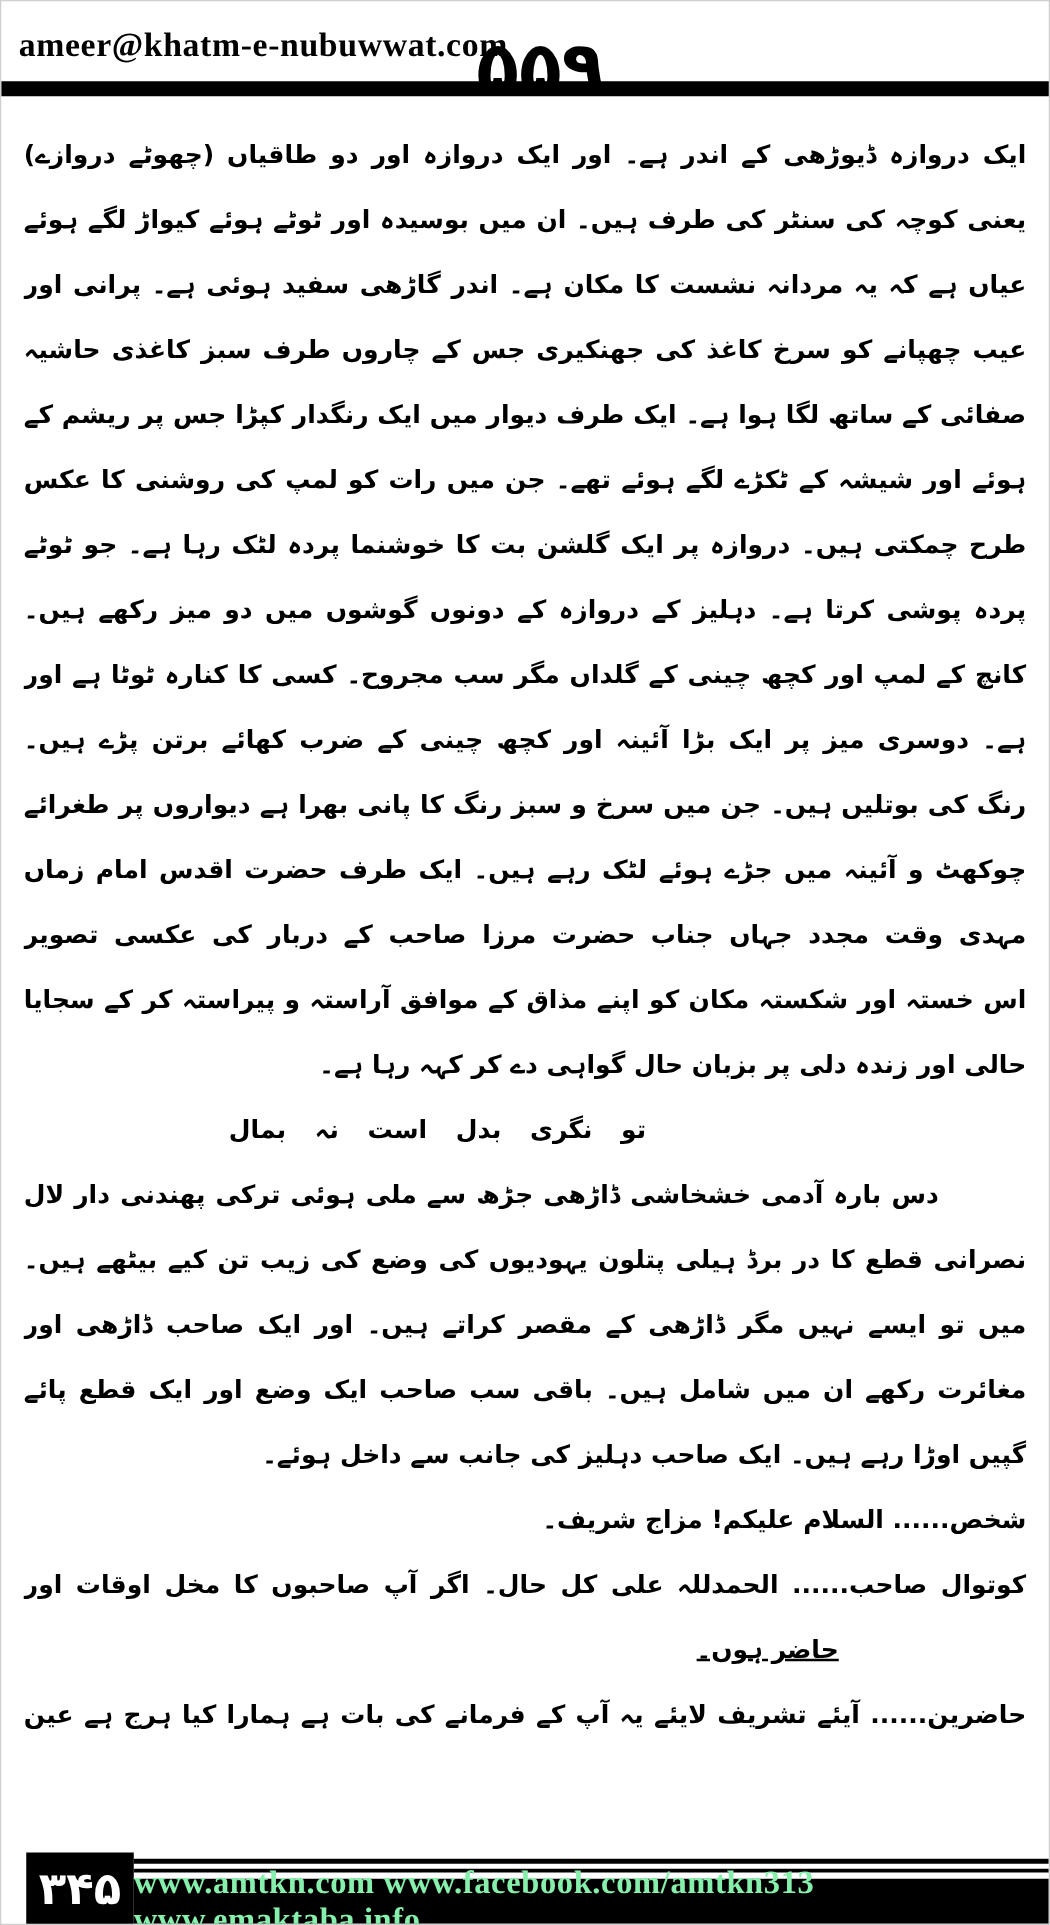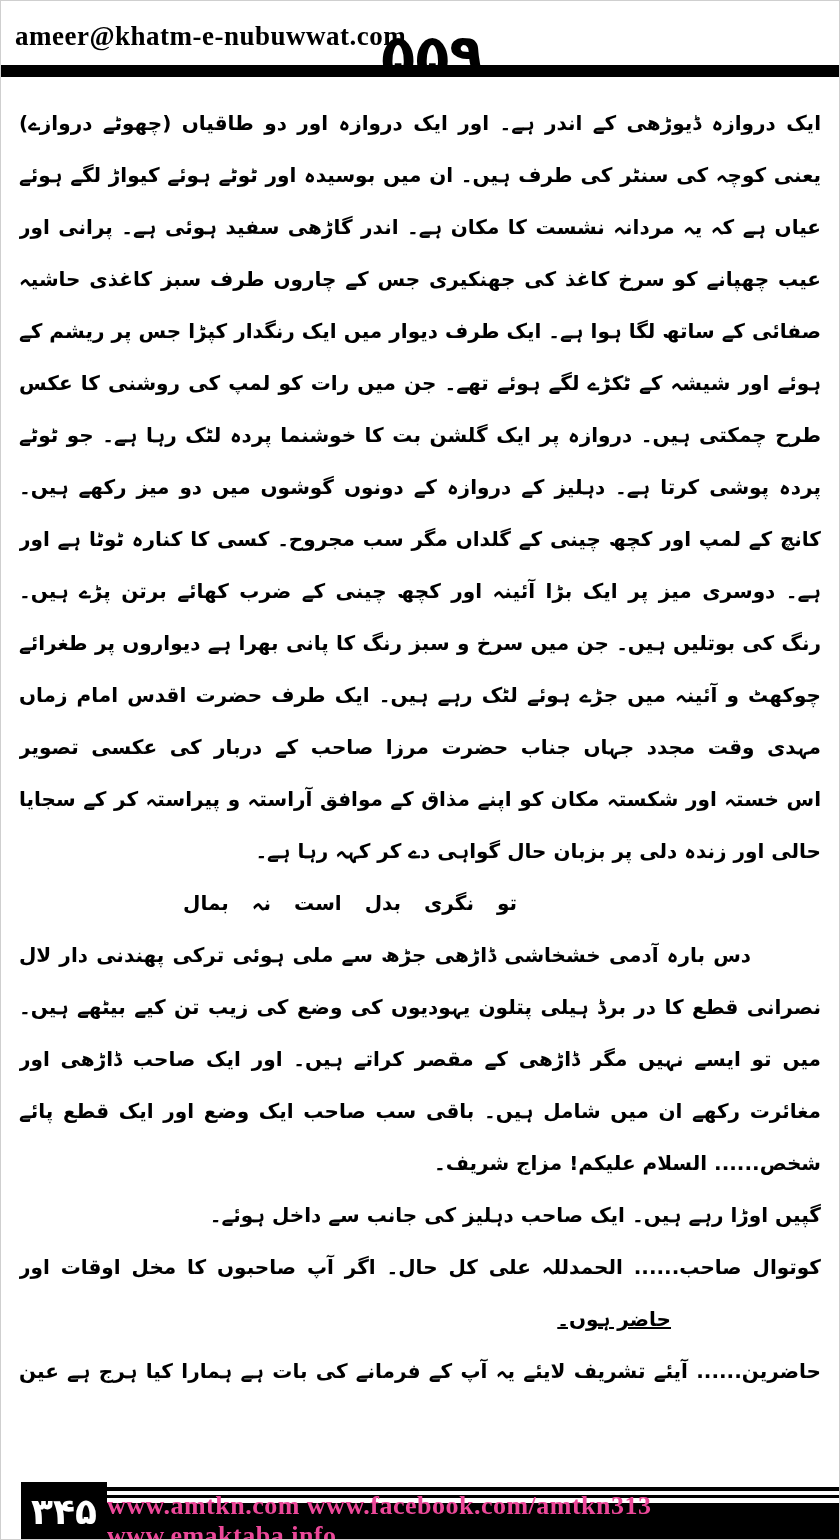--- a/index.html
+++ b/index.html
@@ -57,21 +57,21 @@
   .footer-line-a {
     position:absolute; left:106px; right:0; top:1486px;
     height:4px; background:#000;
   }
   .footer-line-b {
     position:absolute; left:106px; right:0; top:1494px;
     height:3px; background:#000;
   }
   .footer-bar {
     position:absolute; left:106px; right:0; top:1502px;
-    height:36px; background:#000; color:#ec4899;
+    height:36px; background:#000; color:#86efac;
     display:flex; align-items:center; justify-content:center;
     font-family:"Liberation Serif", serif;
     font-weight:bold; font-size:26px; letter-spacing:0.5px;
     direction:ltr;
   }
 </style>
 </head>
 <body>
 
 <div class="page">
@@ -94,22 +94,22 @@
     <div class="line j">رنگ کی بوتلیں ہیں۔ جن میں سرخ و سبز رنگ کا پانی بھرا ہے دیواروں پر طغرائے خط کے کتبہ</div>
     <div class="line j">چوکھٹ و آئینہ میں جڑے ہوئے لٹک رہے ہیں۔ ایک طرف حضرت اقدس امام زماں مسیح دوراں</div>
     <div class="line j">مہدی وقت مجدد جہاں جناب حضرت مرزا صاحب کے دربار کی عکسی تصویر آویزاں ہے۔ غرضیکہ</div>
     <div class="line j">اس خستہ اور شکستہ مکان کو اپنے مذاق کے موافق آراستہ و پیراستہ کر کے سجایا ہوا ہے۔ جو مکین کی شکستہ</div>
     <div class="line start">حالی اور زندہ دلی پر بزبان حال گواہی دے کر کہہ رہا ہے۔</div>
     <div class="line verse">تو نگری بدل است نہ بمال</div>
     <div class="line j indent">دس بارہ آدمی خشخاشی ڈاڑھی جڑھ سے ملی ہوئی ترکی پھندنی دار لال ٹوپی سر پر اور کوٹ</div>
     <div class="line j">نصرانی قطع کا در برڈ ہیلی پتلون یہودیوں کی وضع کی زیب تن کیے بیٹھے ہیں۔ ایک صاحب لباس</div>
     <div class="line j">میں تو ایسے نہیں مگر ڈاڑھی کے مقصر کراتے ہیں۔ اور ایک صاحب ڈاڑھی اور لباس میں کلی</div>
     <div class="line j">مغائرت رکھے ان میں شامل ہیں۔ باقی سب صاحب ایک وضع اور ایک قطع پائے باہم بیٹھے خوش</div>
+    <div class="line start">گپیں اوڑا رہے ہیں۔ ایک صاحب دہلیز کی جانب سے داخل ہوئے۔</div>
     <div class="line start">شخص...... السلام علیکم! مزاج شریف۔</div>
-    <div class="line start">گپیں اوڑا رہے ہیں۔ ایک صاحب دہلیز کی جانب سے داخل ہوئے۔</div>
     <div class="line j">کوتوال صاحب...... الحمدللہ علی کل حال۔ اگر آپ صاحبوں کا مخل اوقات اور ہارج کار نہ ہوں تو</div>
     <div class="line start pr150">حاضر ہوں۔</div>
     <div class="line j">حاضرین...... آیئے تشریف لایئے یہ آپ کے فرمانے کی بات ہے ہمارا کیا ہرج ہے عین راحت</div>
   </div>
 
   <div class="footer-pagebox">۳۴۵</div>
   <div class="footer-line-a"></div>
   <div class="footer-line-b"></div>
   <div class="footer-bar">www.amtkn.com www.facebook.com/amtkn313 www.emaktaba.info</div>
 

